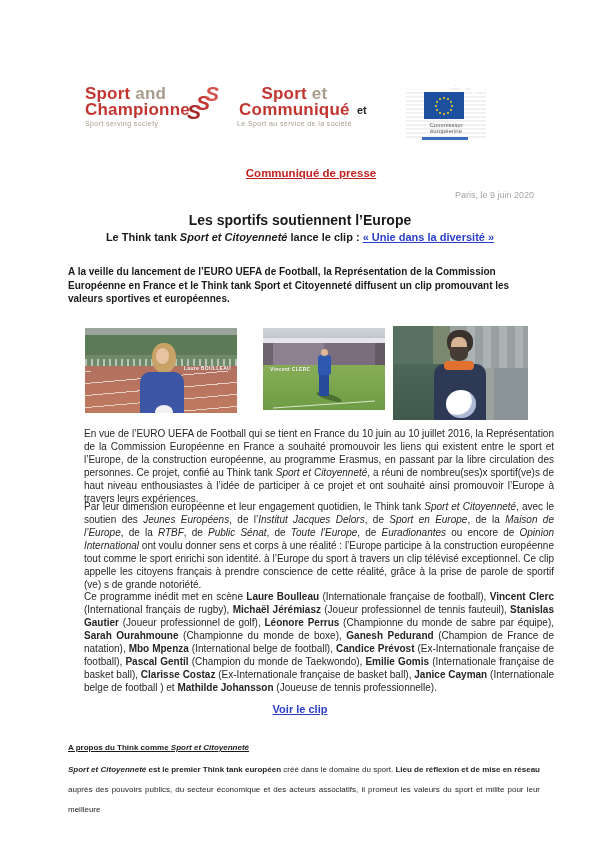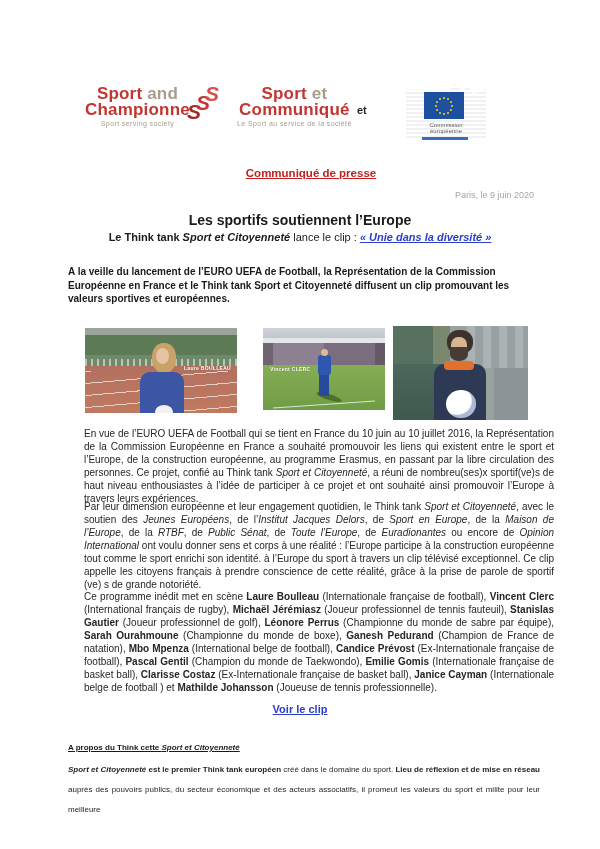--- a/index.html
+++ b/index.html
@@ -6,21 +6,21 @@
   html,body { background:#ffffff; }
   body {
     width:600px; height:849px; position:relative; overflow:hidden;
     font-family:"Liberation Sans","DejaVu Sans",sans-serif;
     color:#262626;
   }
   .page { width:600px; height:849px; position:relative; background:#fff; }
 
   
   .header { position:absolute; top:82px; left:85px; right:55px; height:70px; }
-  .logo-left { position:absolute; left:0; top:4px; text-align:center; }
+  .logo-left { position:absolute; left:0; top:4px; }
   .logo-lines { font-weight:700; line-height:16px; font-size:17px; letter-spacing:0.2px; }
   .logo-red { color:#c23531; }
   .logo-gray { color:#a89c8c; }
   .logo-tag { font-size:7px; color:#a89c8c; margin-top:2px; letter-spacing:0.4px; }
   .swirl { position:absolute; left:102px; top:2px; width:42px; height:46px; }
   .swirl span { position:absolute; font-weight:800; font-style:italic; color:#c23531; font-size:21px; line-height:20px; }
   .swirl .s1 { left:0;  top:18px; color:#a12a26; }
   .swirl .s2 { left:9px; top:9px;  color:#c23531; }
   .swirl .s3 { left:18px; top:0;   color:#d4504b; }
   .logo-mid { position:absolute; left:152px; top:4px; text-align:center; }
@@ -152,21 +152,21 @@
     </div>
   </div>
 
   <div class="press-label">
     <span>Communiqué de presse</span>
   </div>
 
   <div class="dateline">Paris, le 9  juin 2020</div>
 
   <div class="doc-title">Les sportifs soutiennent l’Europe</div>
-  <div class="doc-subtitle"><span style="font-weight: 700;">Le Think tank </span><span style="font-weight: 700; font-style: italic;">Sport et Citoyenneté</span><span style="font-weight: 400; text-align: right;"> lance le clip : </span><span class="link" style="font-weight: 700; font-style: italic;">« Unie dans la diversité »</span></div>
+  <div class="doc-subtitle"><span style="font-weight: 700;">Le Think tank </span><span style="font-weight: 700; font-style: italic;">Sport et Citoyenneté</span><span style="font-weight: 700; text-align: right;"> lance le clip : </span><span class="link" style="font-weight: 700; ">« Unie dans la diversité »</span></div>
 
   <div class="intro">A la veille du lancement de l’EURO UEFA de Football, la Représentation de la Commission Européenne en France et le Think tank Sport et Citoyenneté diffusent un clip promouvant les valeurs sportives et européennes.</div>
 
   <div class="stills">
     <div class="still still-1">
       <div class="sc1-trees"></div>
       <div class="sc1-fence"></div>
       <div class="sc1-track"></div>
       <div class="sc1-lanes"></div>
       <div class="sc1-hair"></div>
@@ -201,16 +201,16 @@
   </div>
 
   <div class="para p1"><span>En vue de l’EURO UEFA de Football qui se tient en France du 10 juin au 10 juillet 2016, la Représentation de la Commission Européenne en France a souhaité promouvoir les liens qui existent entre le sport et l’Europe, de la construction européenne, au programme Erasmus, en passant par la libre circulation des personnes. Ce projet, confié au Think tank </span><span style="font-style: italic;">Sport et Citoyenneté</span><span>, a réuni de nombreu(ses)x sportif(ve)s de haut niveau enthousiastes à l’idée de participer à ce projet et ont souhaité ainsi promouvoir l’Europe à travers leurs expériences.</span></div>
   <div class="para p2"><span>Par leur dimension européenne et leur engagement quotidien, le Think tank </span><span style="font-style: italic;">Sport et Citoyenneté</span><span>, avec le soutien des </span><span style="font-style: italic;">Jeunes Européens</span><span>, de l’</span><span style="font-style: italic;">Institut Jacques Delors</span><span>, de </span><span style="font-style: italic;">Sport en Europe</span><span>, de la </span><span style="font-style: italic;">Maison de l’Europe</span><span>, de la </span><span style="font-style: italic;">RTBF</span><span>, de </span><span style="font-style: italic;">Public Sénat</span><span>, de </span><span style="font-style: italic;">Toute l’Europe</span><span>, de </span><span style="font-style: italic;">Euradionantes</span><span> ou encore de </span><span style="font-style: italic;">Opinion International</span><span> ont voulu donner sens et corps à une réalité : l’Europe participe à la construction européenne tout comme le sport enrichi son identité. à l’Europe du sport à travers un clip télévisé exceptionnel. Ce clip appelle les citoyens français à prendre conscience de cette réalité, grâce à la prise de parole de sportif (ve) s de grande notoriété.</span></div>
   <div class="para p3"><span>Ce programme inédit met en scène </span><span style="font-weight: 700;">Laure Boulleau</span><span> (Internationale française de football), </span><span style="font-weight: 700;">Vincent Clerc</span><span> (International français de rugby), </span><span style="font-weight: 700;">Michaël Jérémiasz</span><span> (Joueur professionnel de tennis fauteuil), </span><span style="font-weight: 700;">Stanislas Gautier</span><span> (Joueur professionnel de golf), </span><span style="font-weight: 700;">Léonore Perrus</span><span> (Championne du monde de sabre par équipe), </span><span style="font-weight: 700;">Sarah Ourahmoune</span><span> (Championne du monde de boxe), </span><span style="font-weight: 700;">Ganesh Pedurand</span><span> (Champion de France de natation), </span><span style="font-weight: 700;">Mbo Mpenza</span><span> (International belge de football), </span><span style="font-weight: 700;">Candice Prévost</span><span> (Ex-Internationale française de football), </span><span style="font-weight: 700;">Pascal Gentil</span><span> (Champion du monde de Taekwondo), </span><span style="font-weight: 700;">Emilie Gomis</span><span> (Internationale française de basket ball), </span><span style="font-weight: 700;">Clarisse Costaz</span><span> (Ex-Internationale française de basket ball), </span><span style="font-weight: 700;">Janice Cayman</span><span> (Internationale belge de football ) et </span><span style="font-weight: 700;">Mathilde Johansson</span><span> (Joueuse de tennis professionnelle).</span></div>
 
   <div class="clip-link-row">
     <span><span class="link" style="font-weight: 700; ">Voir le clip</span></span>
   </div>
 
-  <div class="about-heading"><span>A propos du Think cette </span><span style="font-style: italic;">Sport et Citoyenneté</span></div>
+  <div class="about-heading"><span>A propos du Think comme </span><span style="font-style: italic;">Sport et Citoyenneté</span></div>
   <div class="about-text"><span style="font-weight: 700; font-style: italic;">Sport et Citoyenneté</span><span style="font-weight: 700;"> est le premier Think tank européen</span><span> créé dans le domaine du sport. </span><span style="font-weight: 700;">Lieu de réflexion et de mise en réseau</span><span> auprès des pouvoirs publics, du secteur économique et des acteurs associatifs, il promeut les valeurs du sport et milite pour leur meilleure</span></div>
 
 </div>
 
 </body></html>

